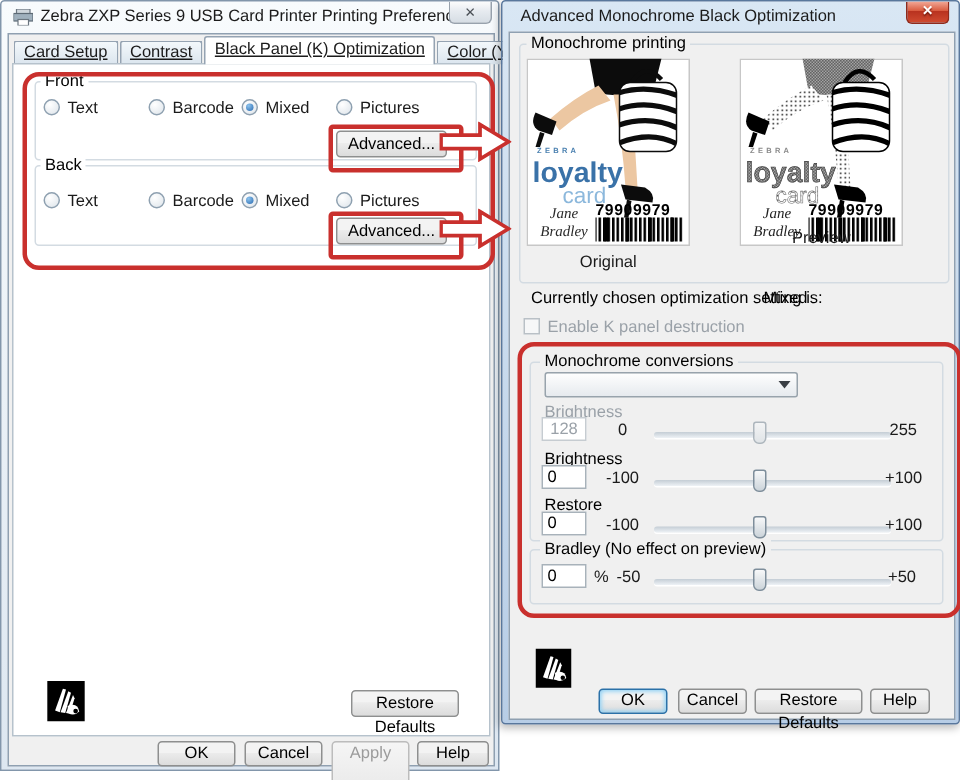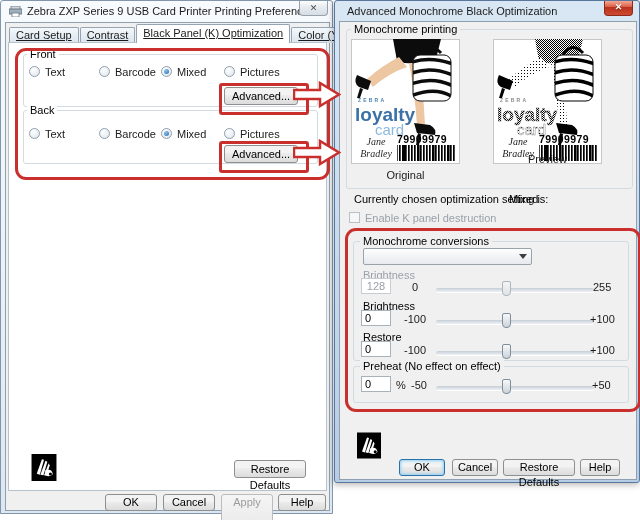--- a/index.html
+++ b/index.html
@@ -269,21 +269,21 @@
       <div class="mm" style="left:250px;top:291px">+100</div>
 
       <div class="abs" style="left:23px;top:309px">Restore</div>
       <input class="field" style="left: 21px; top: 319px; width: 30px; height: 16px;" value="0">
       <div class="mm" style="left:64px;top:322px">-100</div>
       <div class="track" style="left:96px;top:329px;width:158px"></div>
       <div class="thumb" style="left:162px;top:322px"></div>
       <div class="mm" style="left:250px;top:322px">+100</div>
 
       <div class="gbox" style="left:13px;top:344px;width:276px;height:37px"></div>
-      <div class="glabel ongray" style="left:20px;top:338px">Preheat (No effect on effect)</div>
+      <div class="glabel ongray" style="left:20px;top:338px">Bradley (No effect on preview)</div>
       <input class="field" style="left: 21px; top: 354px; width: 30px; height: 16px;" value="0">
       <div class="mm" style="left:56px;top:357px">%</div>
       <div class="mm" style="left:71px;top:357px">-50</div>
       <div class="track" style="left:96px;top:364px;width:158px"></div>
       <div class="thumb" style="left:162px;top:357px"></div>
       <div class="mm" style="left:252px;top:357px">+50</div>
 
       <div class="anno" style="left:5px;top:206px;width:290px;height:178px"></div>
 
       <svg class="abs" style="left:17px;top:410px" width="24" height="27" viewBox="0 0 24 26">

